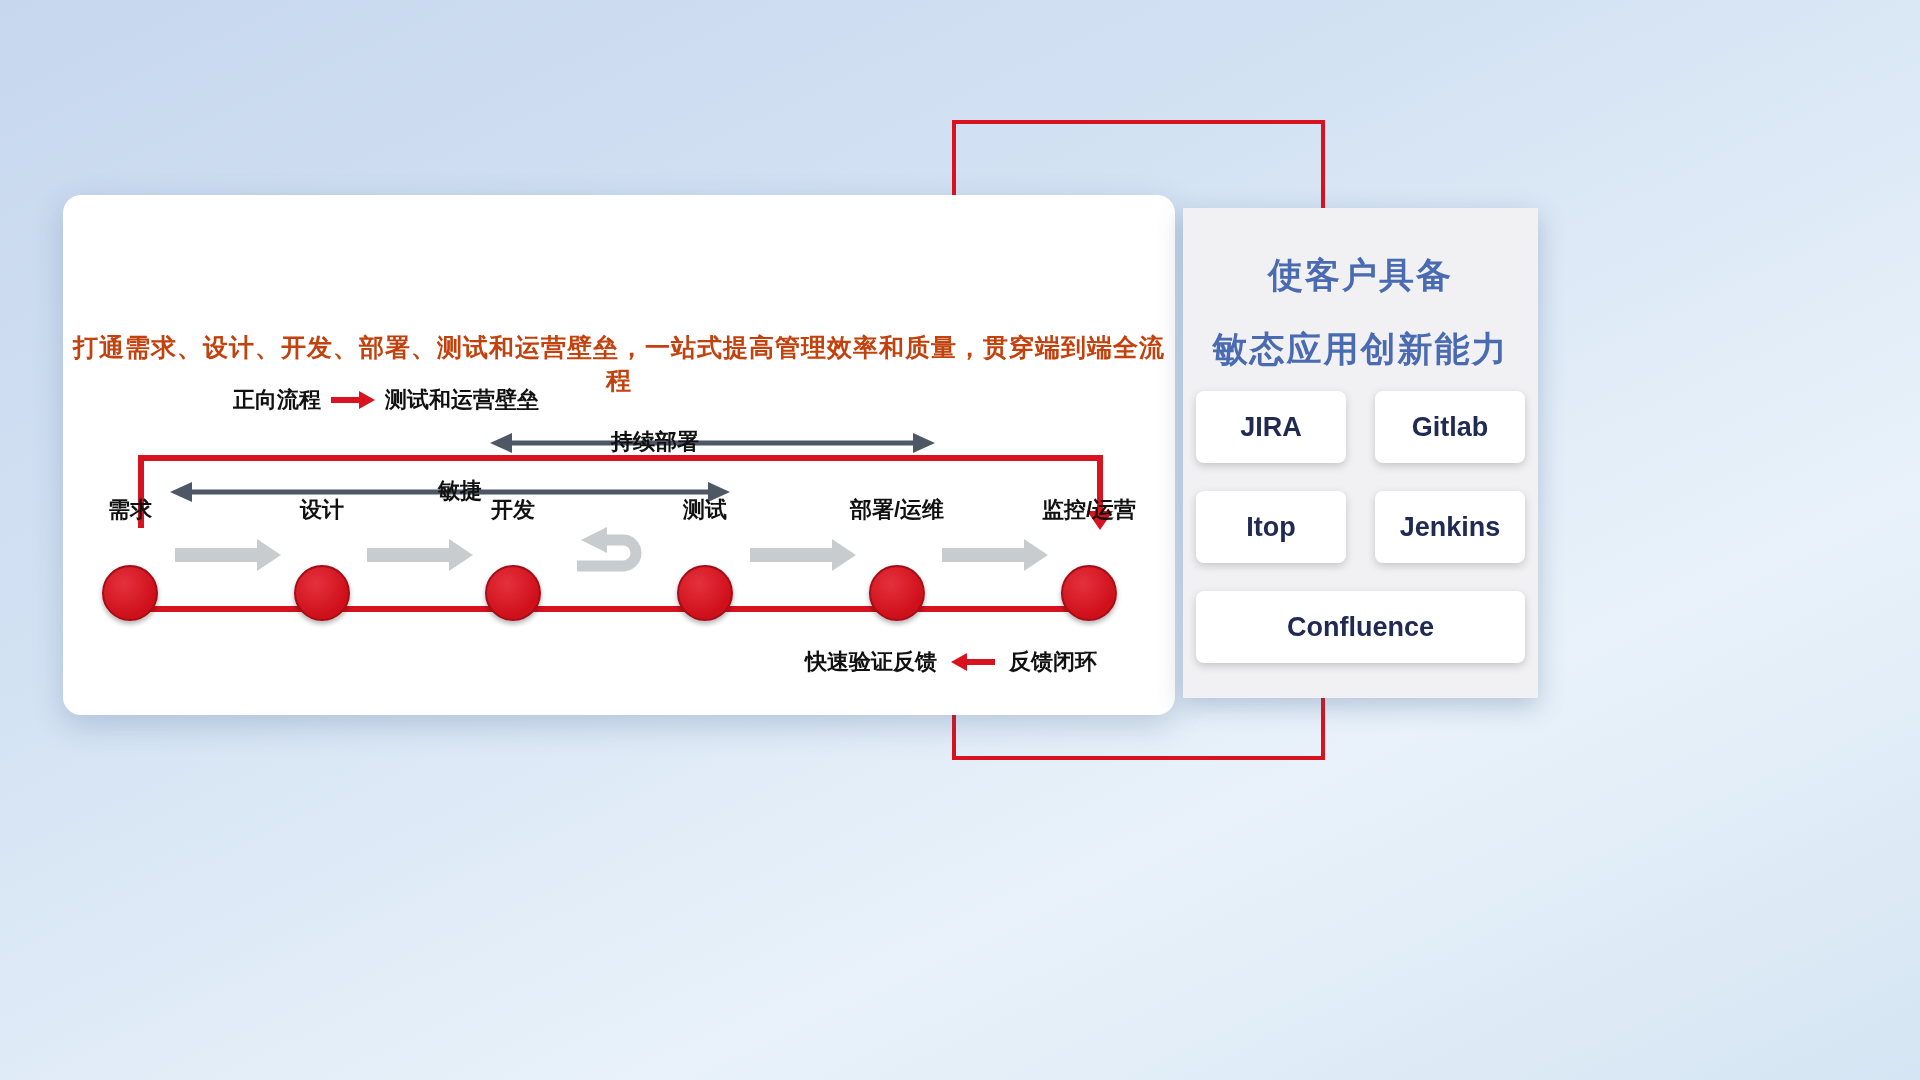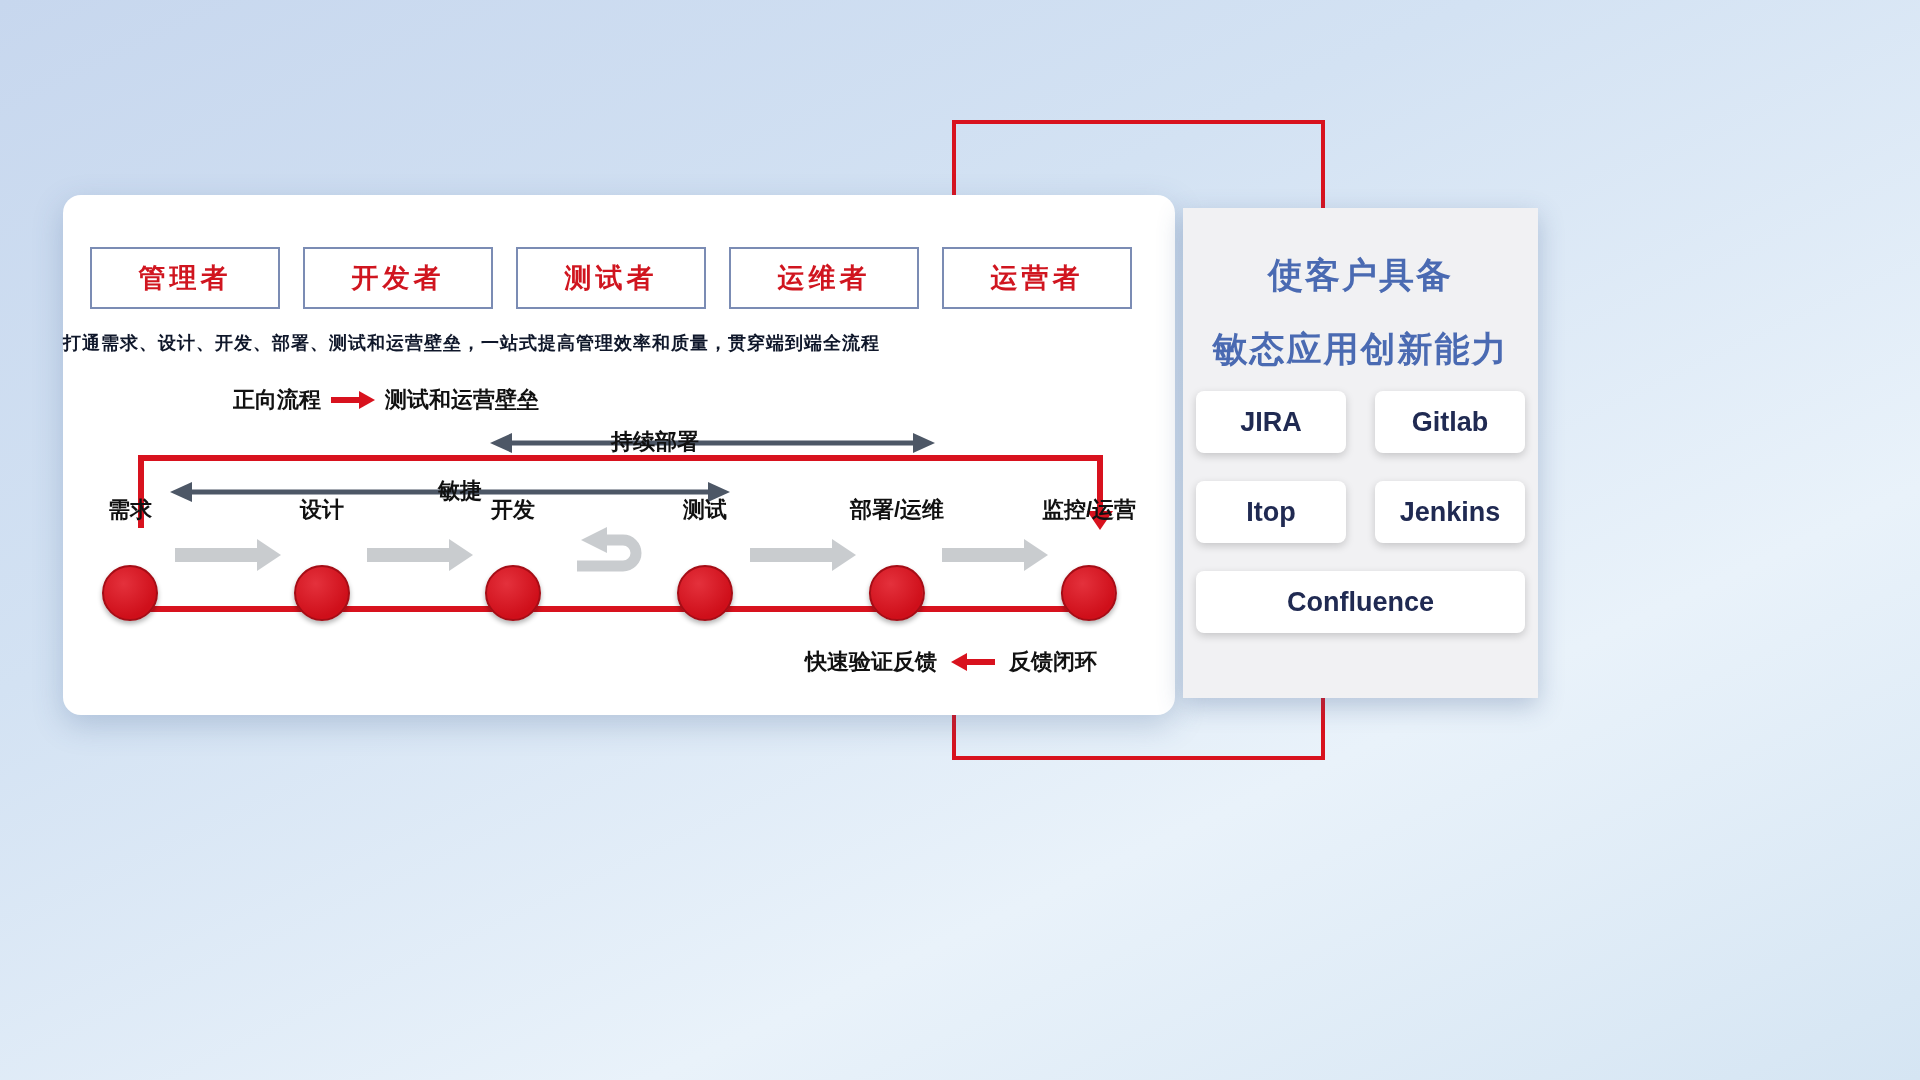--- a/index.html
+++ b/index.html
@@ -30,21 +30,21 @@
   .role-box {
     width:190px; height:62px; background:#fff;
     border:2px solid #7b8cb4; display:flex; align-items:center; justify-content:center;
   }
   .role-box span {
     color:#d0151f; font-size:27px; font-weight:bold; letter-spacing:4px;
   }
 
   .description {
     position:absolute; left:0; top:136px; width:100%;
-    text-align:left; font-size:18px; font-weight:bold; color:#0f172a; letter-spacing:1px;
+    text-align:center; font-size:25px; font-weight:bold; color:#c2410c; letter-spacing:1px;
   }
 
   .legend-forward {
     position:absolute; left:170px; top:190px;
     display:flex; align-items:center; gap:10px;
     font-size:22px; font-weight:bold; color:#111;text-align:right;
   }
   .legend-feedback {
     position:absolute; left:742px; top:452px;
     display:flex; align-items:center; gap:14px;
@@ -80,51 +80,34 @@
   }
   .panel-title { margin-top:30px; text-align:center; }
   .panel-title div {
     font-size:35px; font-weight:bold; color:#4a6ab2; letter-spacing:2px; line-height:74px;
   }
   .tools {
     position:absolute; left:13px; top:183px; width:329px;
     display:flex; flex-wrap:wrap; justify-content:space-between; row-gap:28px;
   }
   .tool-box {
-    width:150px; height:62px; background:#ffffff; border-radius:8px;
+    width:150px; height:72px; background:#ffffff; border-radius:8px;
     display:flex; align-items:center; justify-content:center;
     box-shadow:0 3px 8px rgba(0,0,0,.18);
     font-size:27px; font-weight:bold; color:#202a52;
   }
   .tool-box.wide { width:329px; }
 </style>
 </head>
 <body>
 
 <div class="red-frame"></div>
 
 <div class="card">
 
-  <div class="roles-row">
-    <div class="role-box">
-        <span>管理者</span>
-      </div>
-    <div class="role-box">
-        <span>开发者</span>
-      </div>
-    <div class="role-box">
-        <span>测试者</span>
-      </div>
-    <div class="role-box">
-        <span>运维者</span>
-      </div>
-    <div class="role-box">
-        <span>运营者</span>
-      </div>
-  </div>
 
   <div class="description">打通需求、设计、开发、部署、测试和运营壁垒，一站式提高管理效率和质量，贯穿端到端全流程</div>
 
   <div class="legend-forward">
     <span>正向流程</span>
     <svg width="44" height="18" viewBox="0 0 44 18">
       <rect x="0" y="6" width="30" height="6" fill="#d8121e"></rect>
       <polygon points="28,0 44,9 28,18" fill="#d8121e"></polygon>
     </svg>
     <span>测试和运营壁垒</span>

